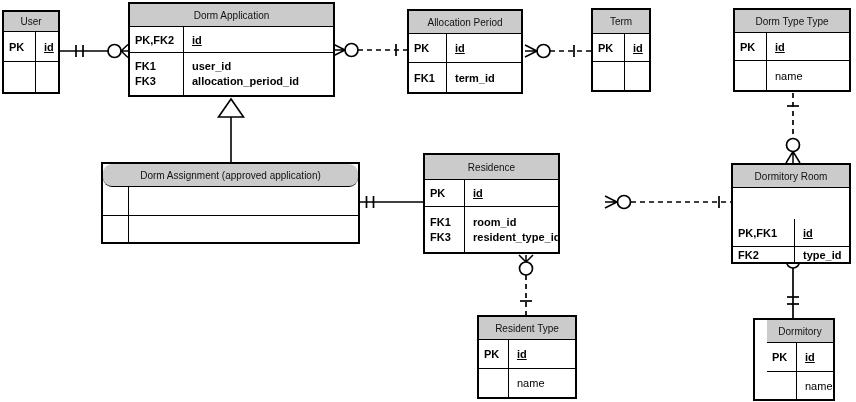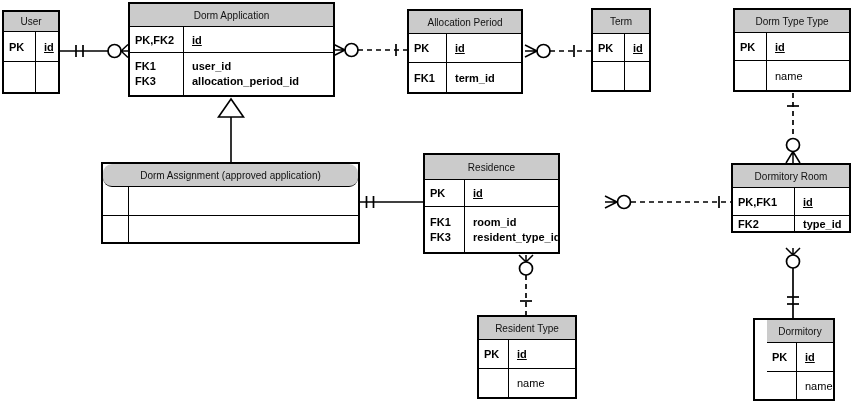--- a/index.html
+++ b/index.html
@@ -192,21 +192,21 @@
       </div>
       <div class="efield">
         <span>room_id</span>
         <span>resident_type_id</span>
       </div>
     </div>
   </div>
 
   <div class="entity" style="left:731px;top:163px;width:120px;">
     <div class="ehead" style="height:22px;">Dormitory Room</div>
-    <div class="erow" style="height:27px;">
+    <div class="erow" style="height:27px;margin-top:31px;">
       <div class="ekey" style="width:62px;">PK,FK1</div>
       <div class="efield pk">id</div>
     </div>
     <div class="erow" style="height:16px;">
       <div class="ekey" style="width:62px;">FK2</div>
       <div class="efield">type_id</div>
     </div>
   </div>
 
   <div class="entity" style="left:477px;top:315px;width:100px;">

